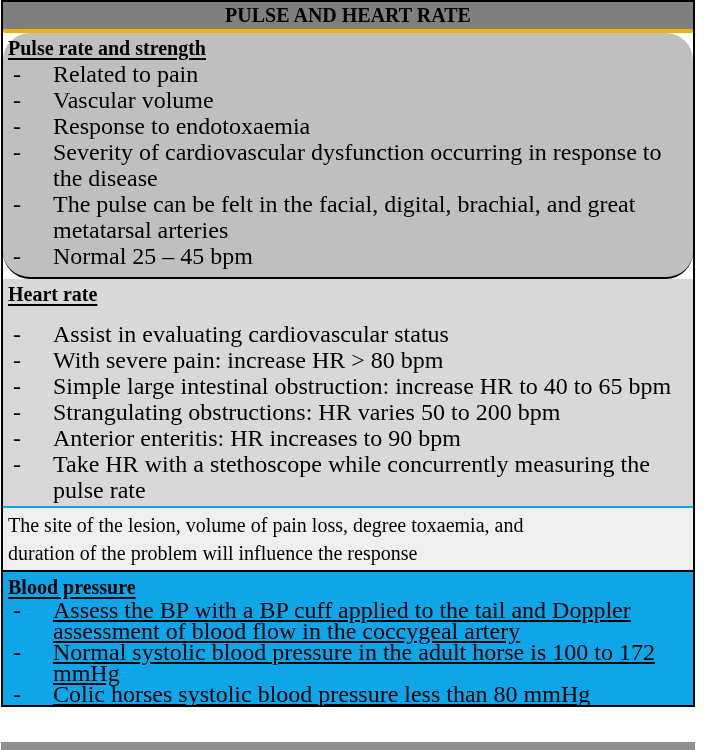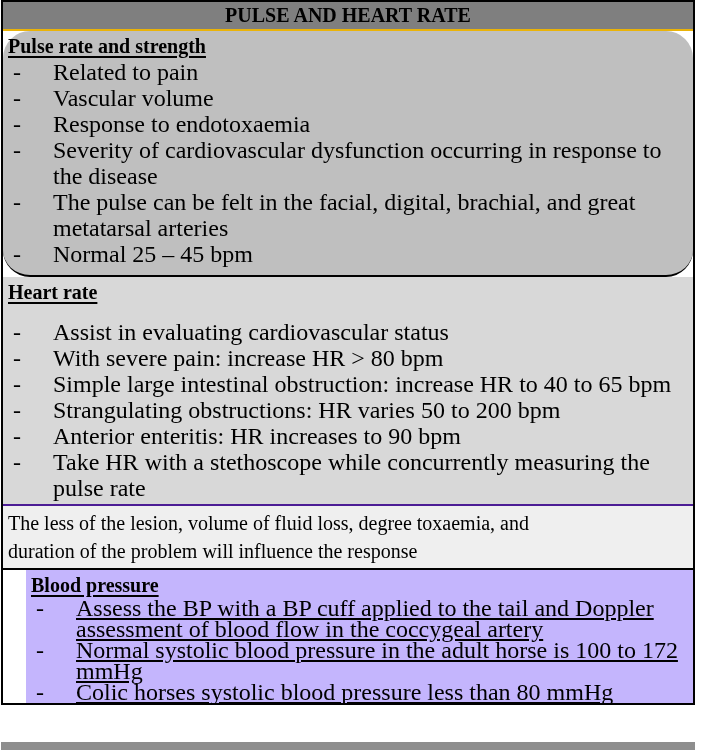--- a/index.html
+++ b/index.html
@@ -19,21 +19,21 @@
     border: 2px solid #000000;
   }
 
   .header-row {
     background: #7f7f7f;
     text-align: center;
     font-weight: bold;
     font-size: 20px;
     line-height: 25px;
     padding: 1px 0;
-    border-bottom: 2px solid #eab308;
+    border-bottom: 4px solid #eab308;
   }
 
   .sec { padding: 2px 8px 8px 5px; }
   .sec-heading {
     margin: 0;
     font-size: 20px;
     font-weight: bold;
     line-height: 26px;
     text-decoration: underline;
     text-decoration-thickness: 2px;
@@ -48,21 +48,21 @@
     white-space: pre-line;
   }
   .bullets li::before {
     content: "-";
     position: absolute;
     left: 5px; top: 0;
   }
 
   .sec-pulse { background: #bfbfbf; border-bottom: 2px solid #000000; border-radius: 27px; }
 
-  .sec-heart { background: #d8d8d8; border-bottom: 2px solid #4c1d95; padding-bottom: 3px; }
+  .sec-heart { background: #d8d8d8; border-bottom: 2px solid #0ea5e9; padding-bottom: 3px; }
   .sec-heart ul.bullets { margin-top: 14px; }
 
   .note-row {
     background: #efefef;
     border-bottom: 2px solid #000000;
     padding: 3px 8px 3px 5px;
   }
   .note-row p {
     margin: 0;
     font-size: 20px;
@@ -110,25 +110,25 @@
           <li>With severe pain: increase HR &gt; 80 bpm</li>
           <li>Simple large intestinal obstruction: increase HR to 40 to 65 bpm</li>
           <li>Strangulating obstructions: HR varies 50 to 200 bpm</li>
           <li>Anterior enteritis: HR increases to 90 bpm</li>
           <li>Take HR with a stethoscope while concurrently measuring the
 pulse rate</li>
         </ul>
     </div>
 
     <div class="note-row" style="background: rgb(239, 239, 239);">
-      <p>The less of the lesion, volume of fluid loss, degree toxaemia, and
+      <p>The site of the lesion, volume of pain loss, degree toxaemia, and
 duration of the problem will influence the response</p>
     </div>
 
-    <div class="sec sec-bp" style="background: #c4b5fd; margin-left: 23px;">
+    <div class="sec sec-bp" style="background: #0ea5e9;">
       <h2 class="sec-heading">Blood pressure</h2>
       <ul class="bullets">
           <li>Assess the BP with a BP cuff applied to the tail and Doppler
 assessment of blood flow in the coccygeal artery</li>
           <li>Normal systolic blood pressure in the adult horse is 100 to 172
 mmHg</li>
           <li>Colic horses systolic blood pressure less than 80 mmHg</li>
         </ul>
     </div>
 

